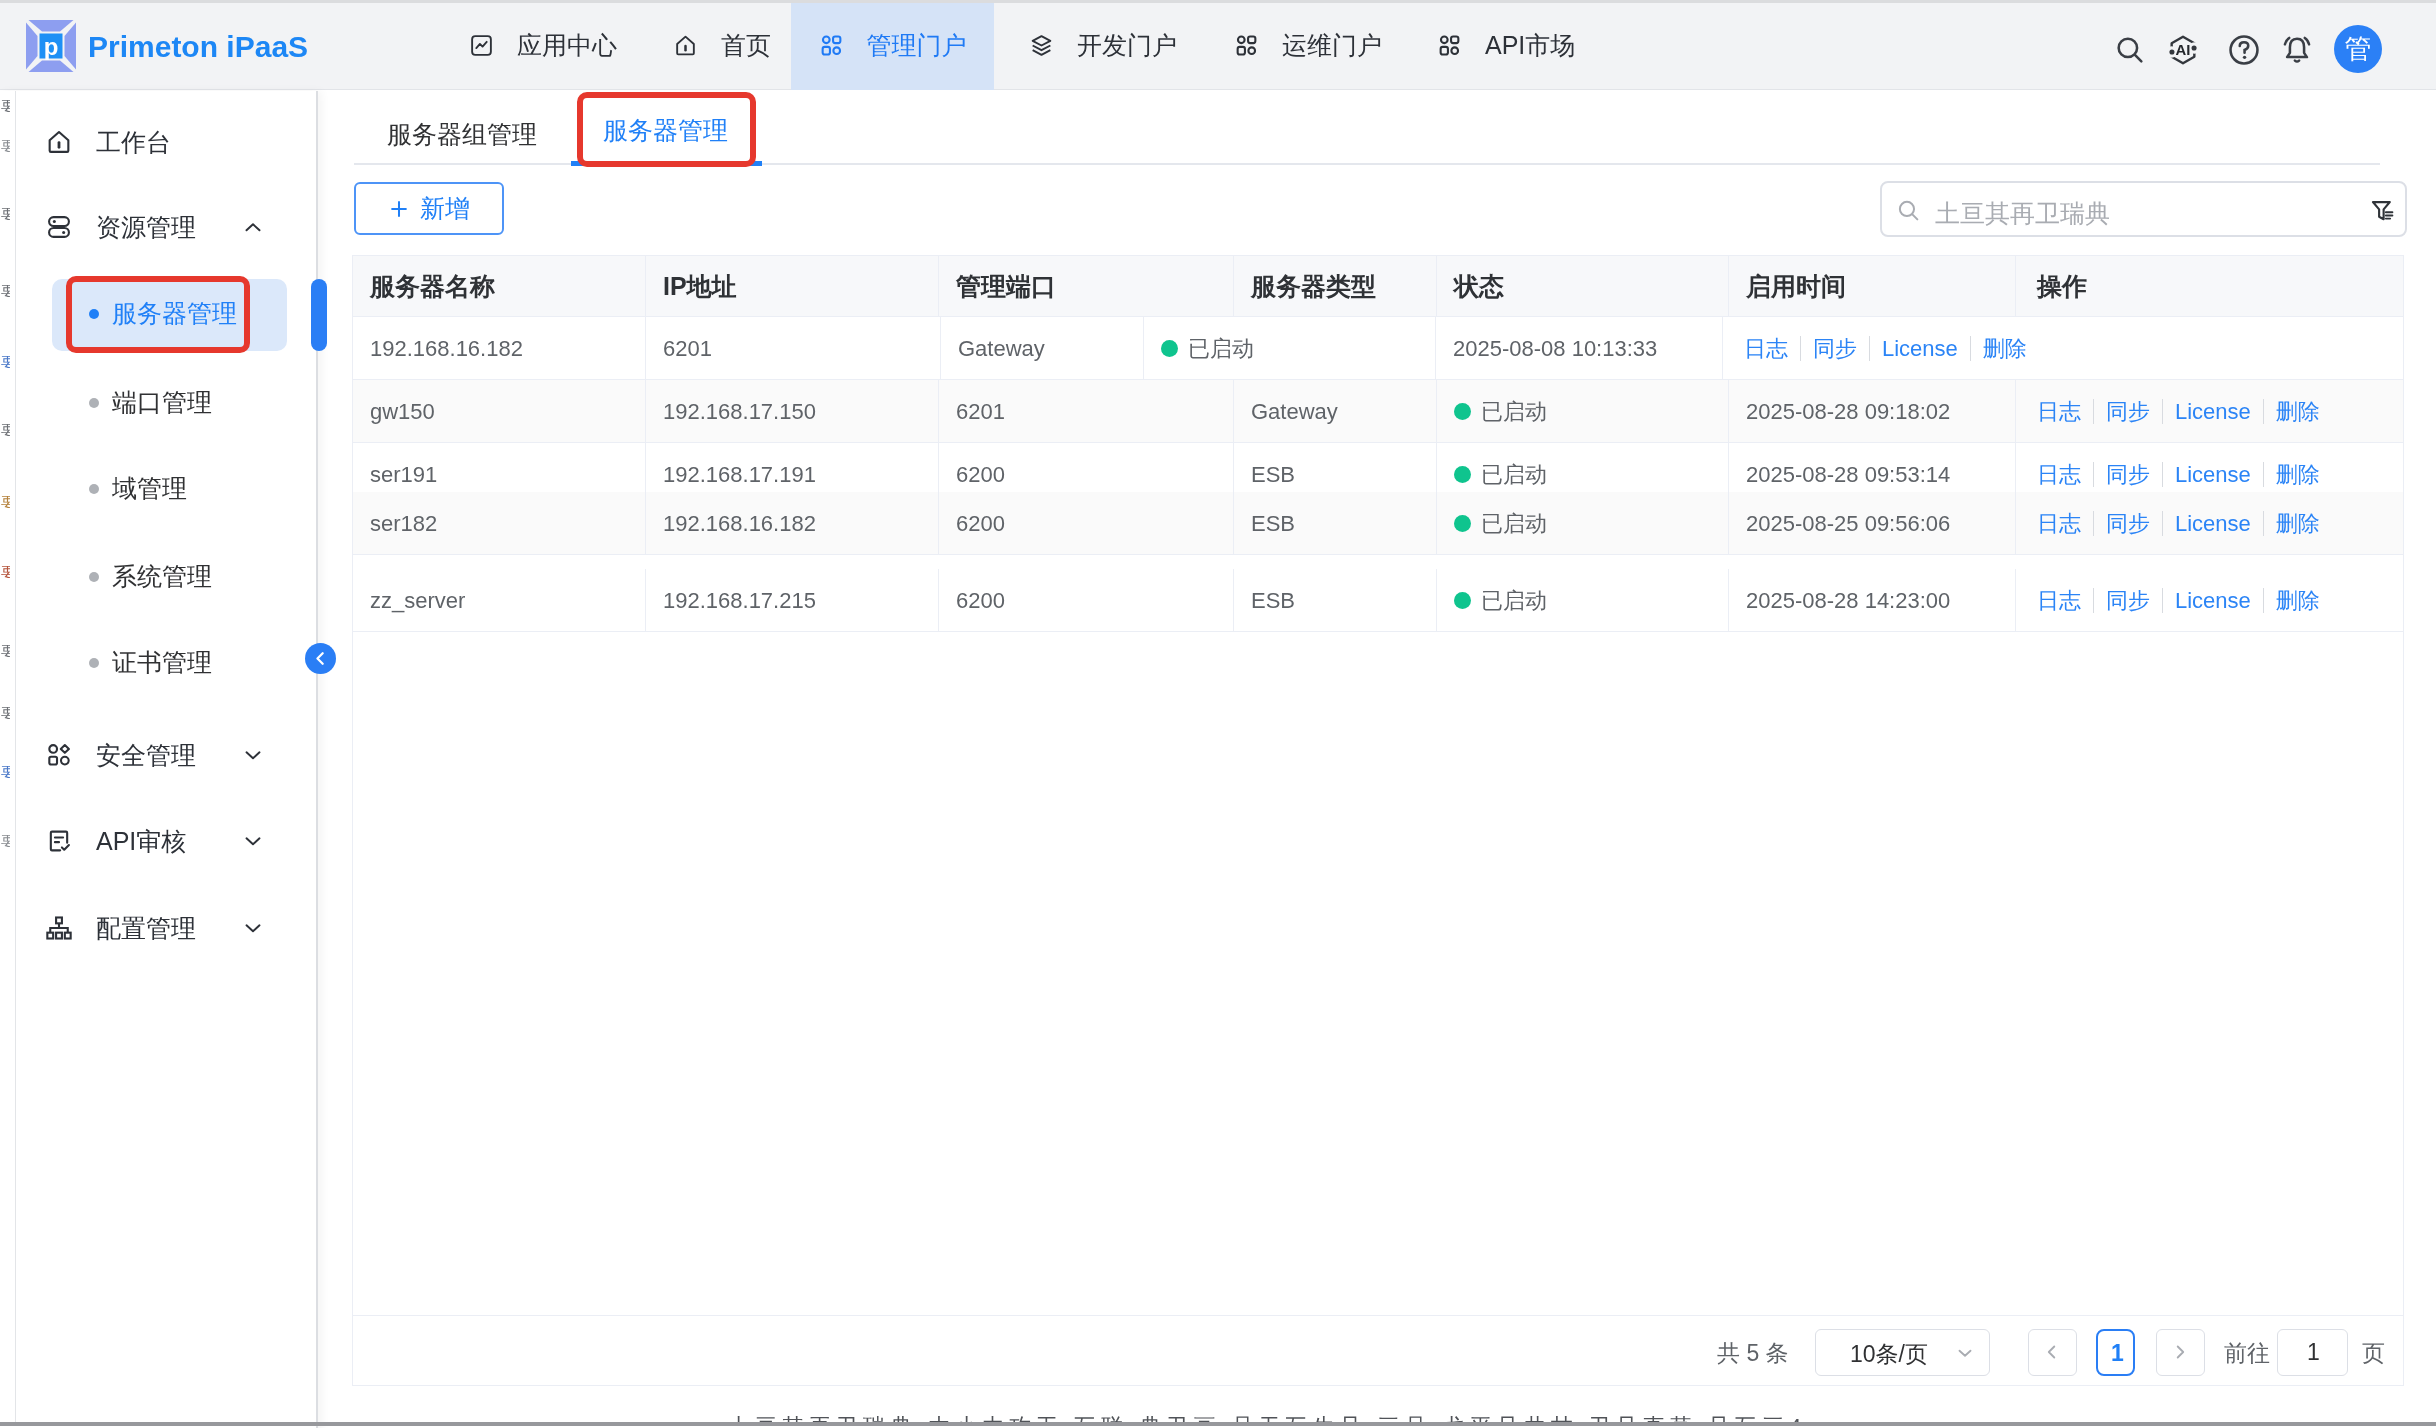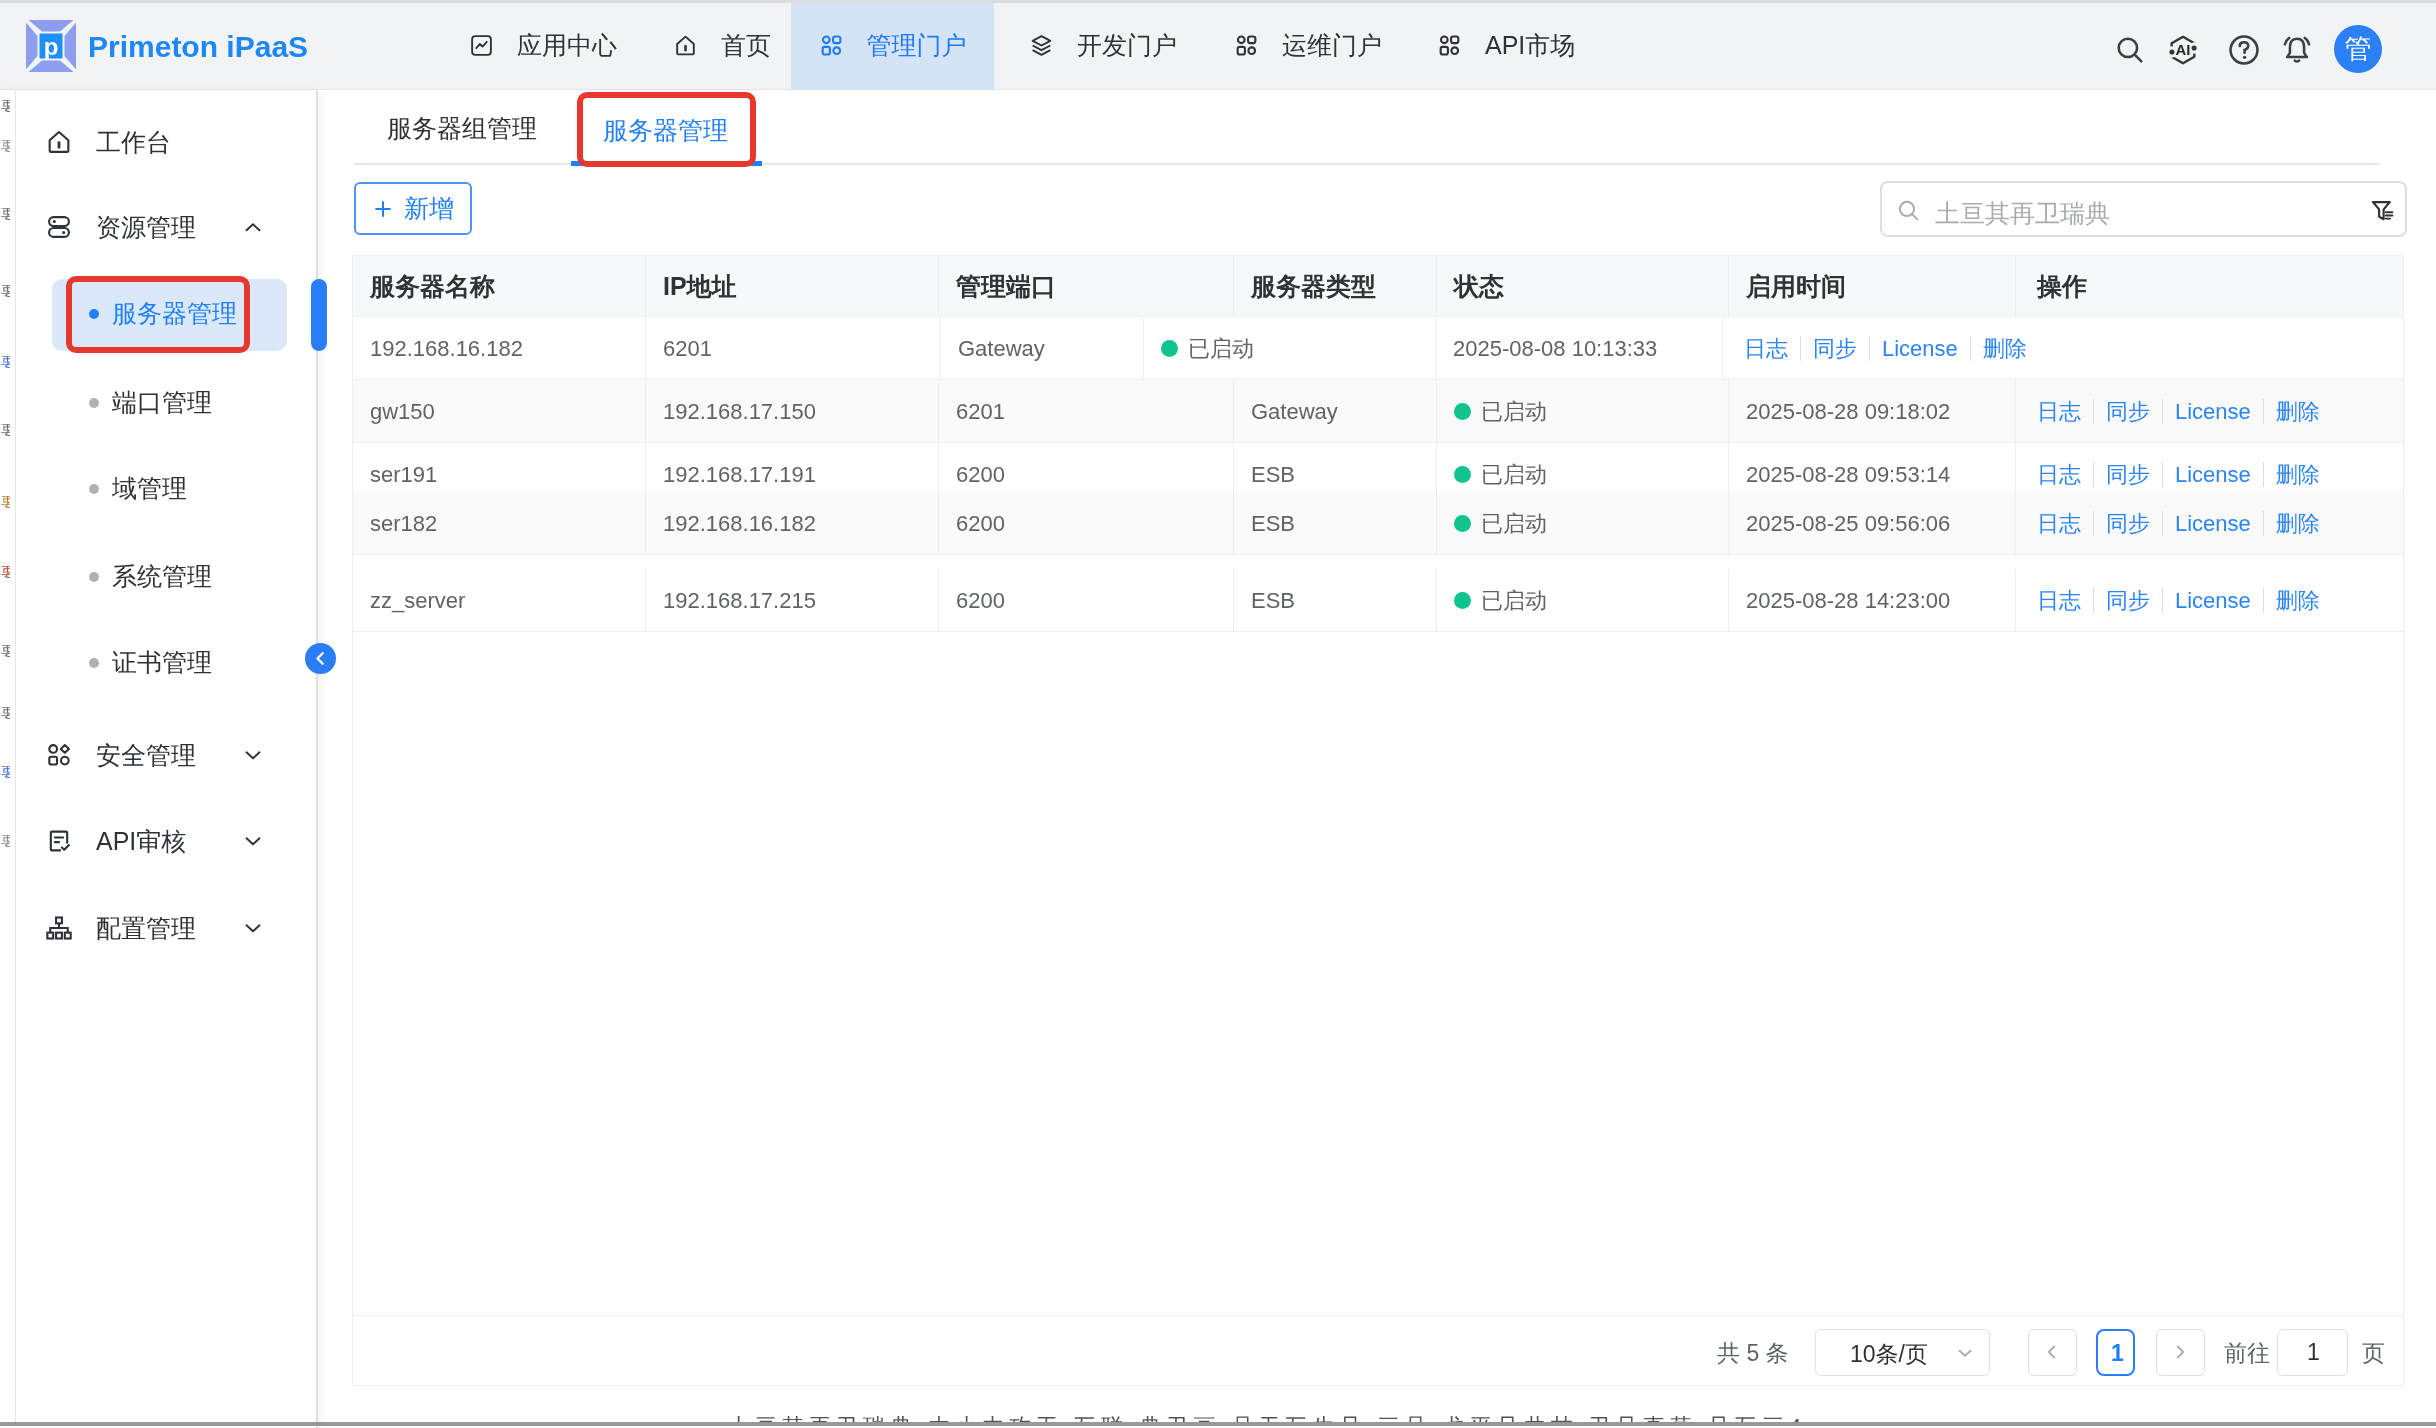--- a/index.html
+++ b/index.html
@@ -19,25 +19,25 @@
 #sidebar { position:absolute; left:0; top:91px; width:318px; height:1399px; background:#fff; border-right:2px solid #dcdee2; border-bottom-left-radius:16px; box-shadow:4px 0 8px rgba(0,0,0,0.045);text-align:right; }
 .mitem { position:absolute; left:0; width:318px; height:56px; display:flex; align-items:center; font-size:25px; color:#2d3138; }
 .mitem .mico { position:absolute; left:45px; width:28px; height:28px; }
 .mitem .mtxt { position:absolute; left:96px; }
 .mitem .chev { position:absolute; left:240px; width:26px; height:26px; }
 .sub { position:absolute; left:112px; font-size:25px; color:#303133; }
 .dot { position:absolute; left:89px; width:10px; height:10px; border-radius:50%; background:#aeb1b6; }
 #activepill { position:absolute; left:52px; top:188px; width:235px; height:72px; background:#dbe8fa; border-radius:10px; }
 #activebar { position:absolute; left:311px; top:188px; width:16px; height:72px; background:#2a7ef5; border-radius:8px; }
 #collapse { position:absolute; left:305px; top:552px; width:31px; height:31px; border-radius:50%; background:#2a7ef5; z-index:30; }
-.tab1 { position:absolute; left:387px; top:112px; font-size:25px; color:#303133; }
+.tab1 { position:absolute; left:387px; top:118px; font-size:25px; color:#303133; }
 .tab2 { position:absolute; left:603px; top:114px; font-size:25px; color:#2080f7; }
 #tabline { position:absolute; left:354px; top:163px; width:2026px; height:2px; background:#e4e7ed; }
 #tabactive { position:absolute; left:571px; top:161px; width:191px; height:5px; background:#2080f7; }
-#addbtn { position:absolute; left:354px; top:182px; width:118px; height:53px; border:2px solid #4d94f7; border-radius:6px; color:#2080f7; font-size:25px; display:flex; align-items:center; justify-content:center; gap:10px; }
+#addbtn { position:absolute; left:354px; top:182px; width:150px; height:53px; border:2px solid #4d94f7; border-radius:6px; color:#2080f7; font-size:25px; display:flex; align-items:center; justify-content:center; gap:10px; }
 #searchbox { position:absolute; left:1880px; top:181px; width:527px; height:56px; border:2px solid #dcdfe6; border-radius:8px; background:#fff; }
 #searchbox .ph { position:absolute; left:53px; top:14px; font-size:25px; color:#a9acb2; }
 
 .redbox { position:absolute; border:6px solid #e6382d; border-radius:10px; z-index:40; }
 
 #tablewrap { position:absolute; left:352px; top:255px; width:2052px; height:1061px; border:1px solid #ebeef5; }
 .trow { position:absolute; left:0; width:2050px; height:63px; display:flex; }
 .trow > div { height:63px; display:flex; align-items:center; padding-left:17px; font-size:22px; color:#5f6368; border-right:1px solid #ebeef5; overflow:hidden; white-space:nowrap; }
 .trow > div:last-child { border-right:none; }
 .thead { top:0; height:61px; background:#f7f8fa; border-bottom:1px solid #ebeef5; }

